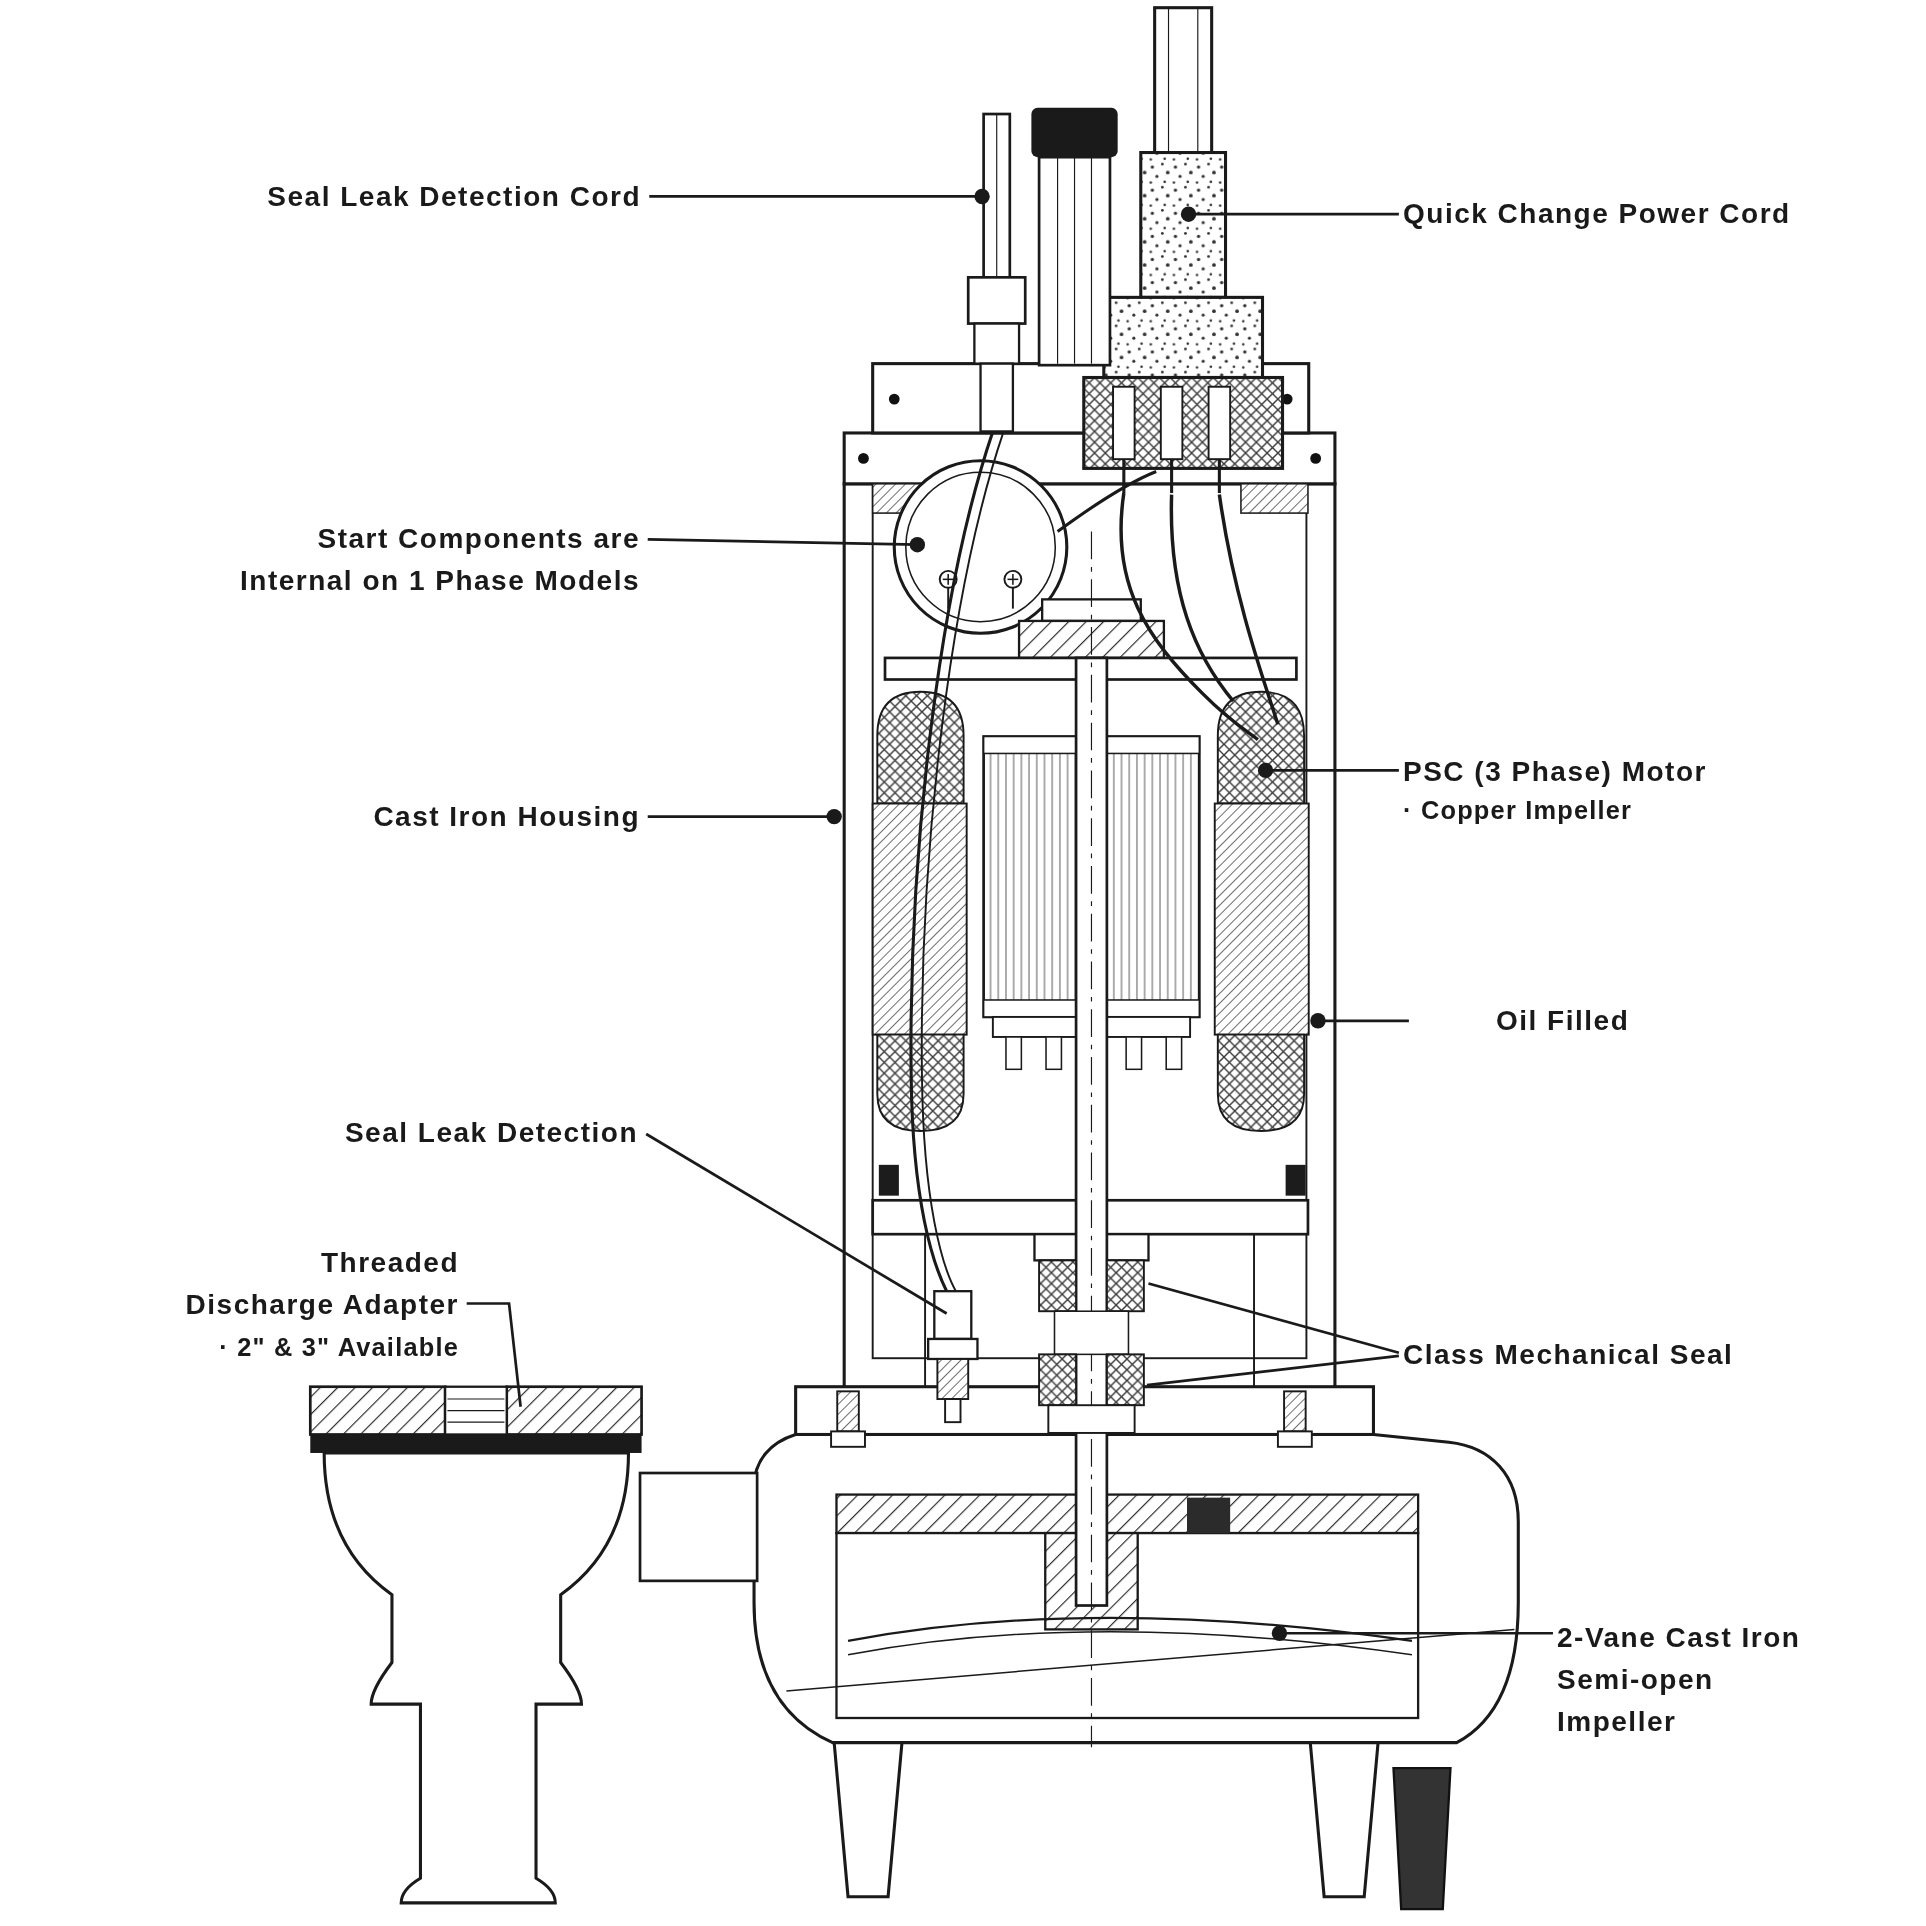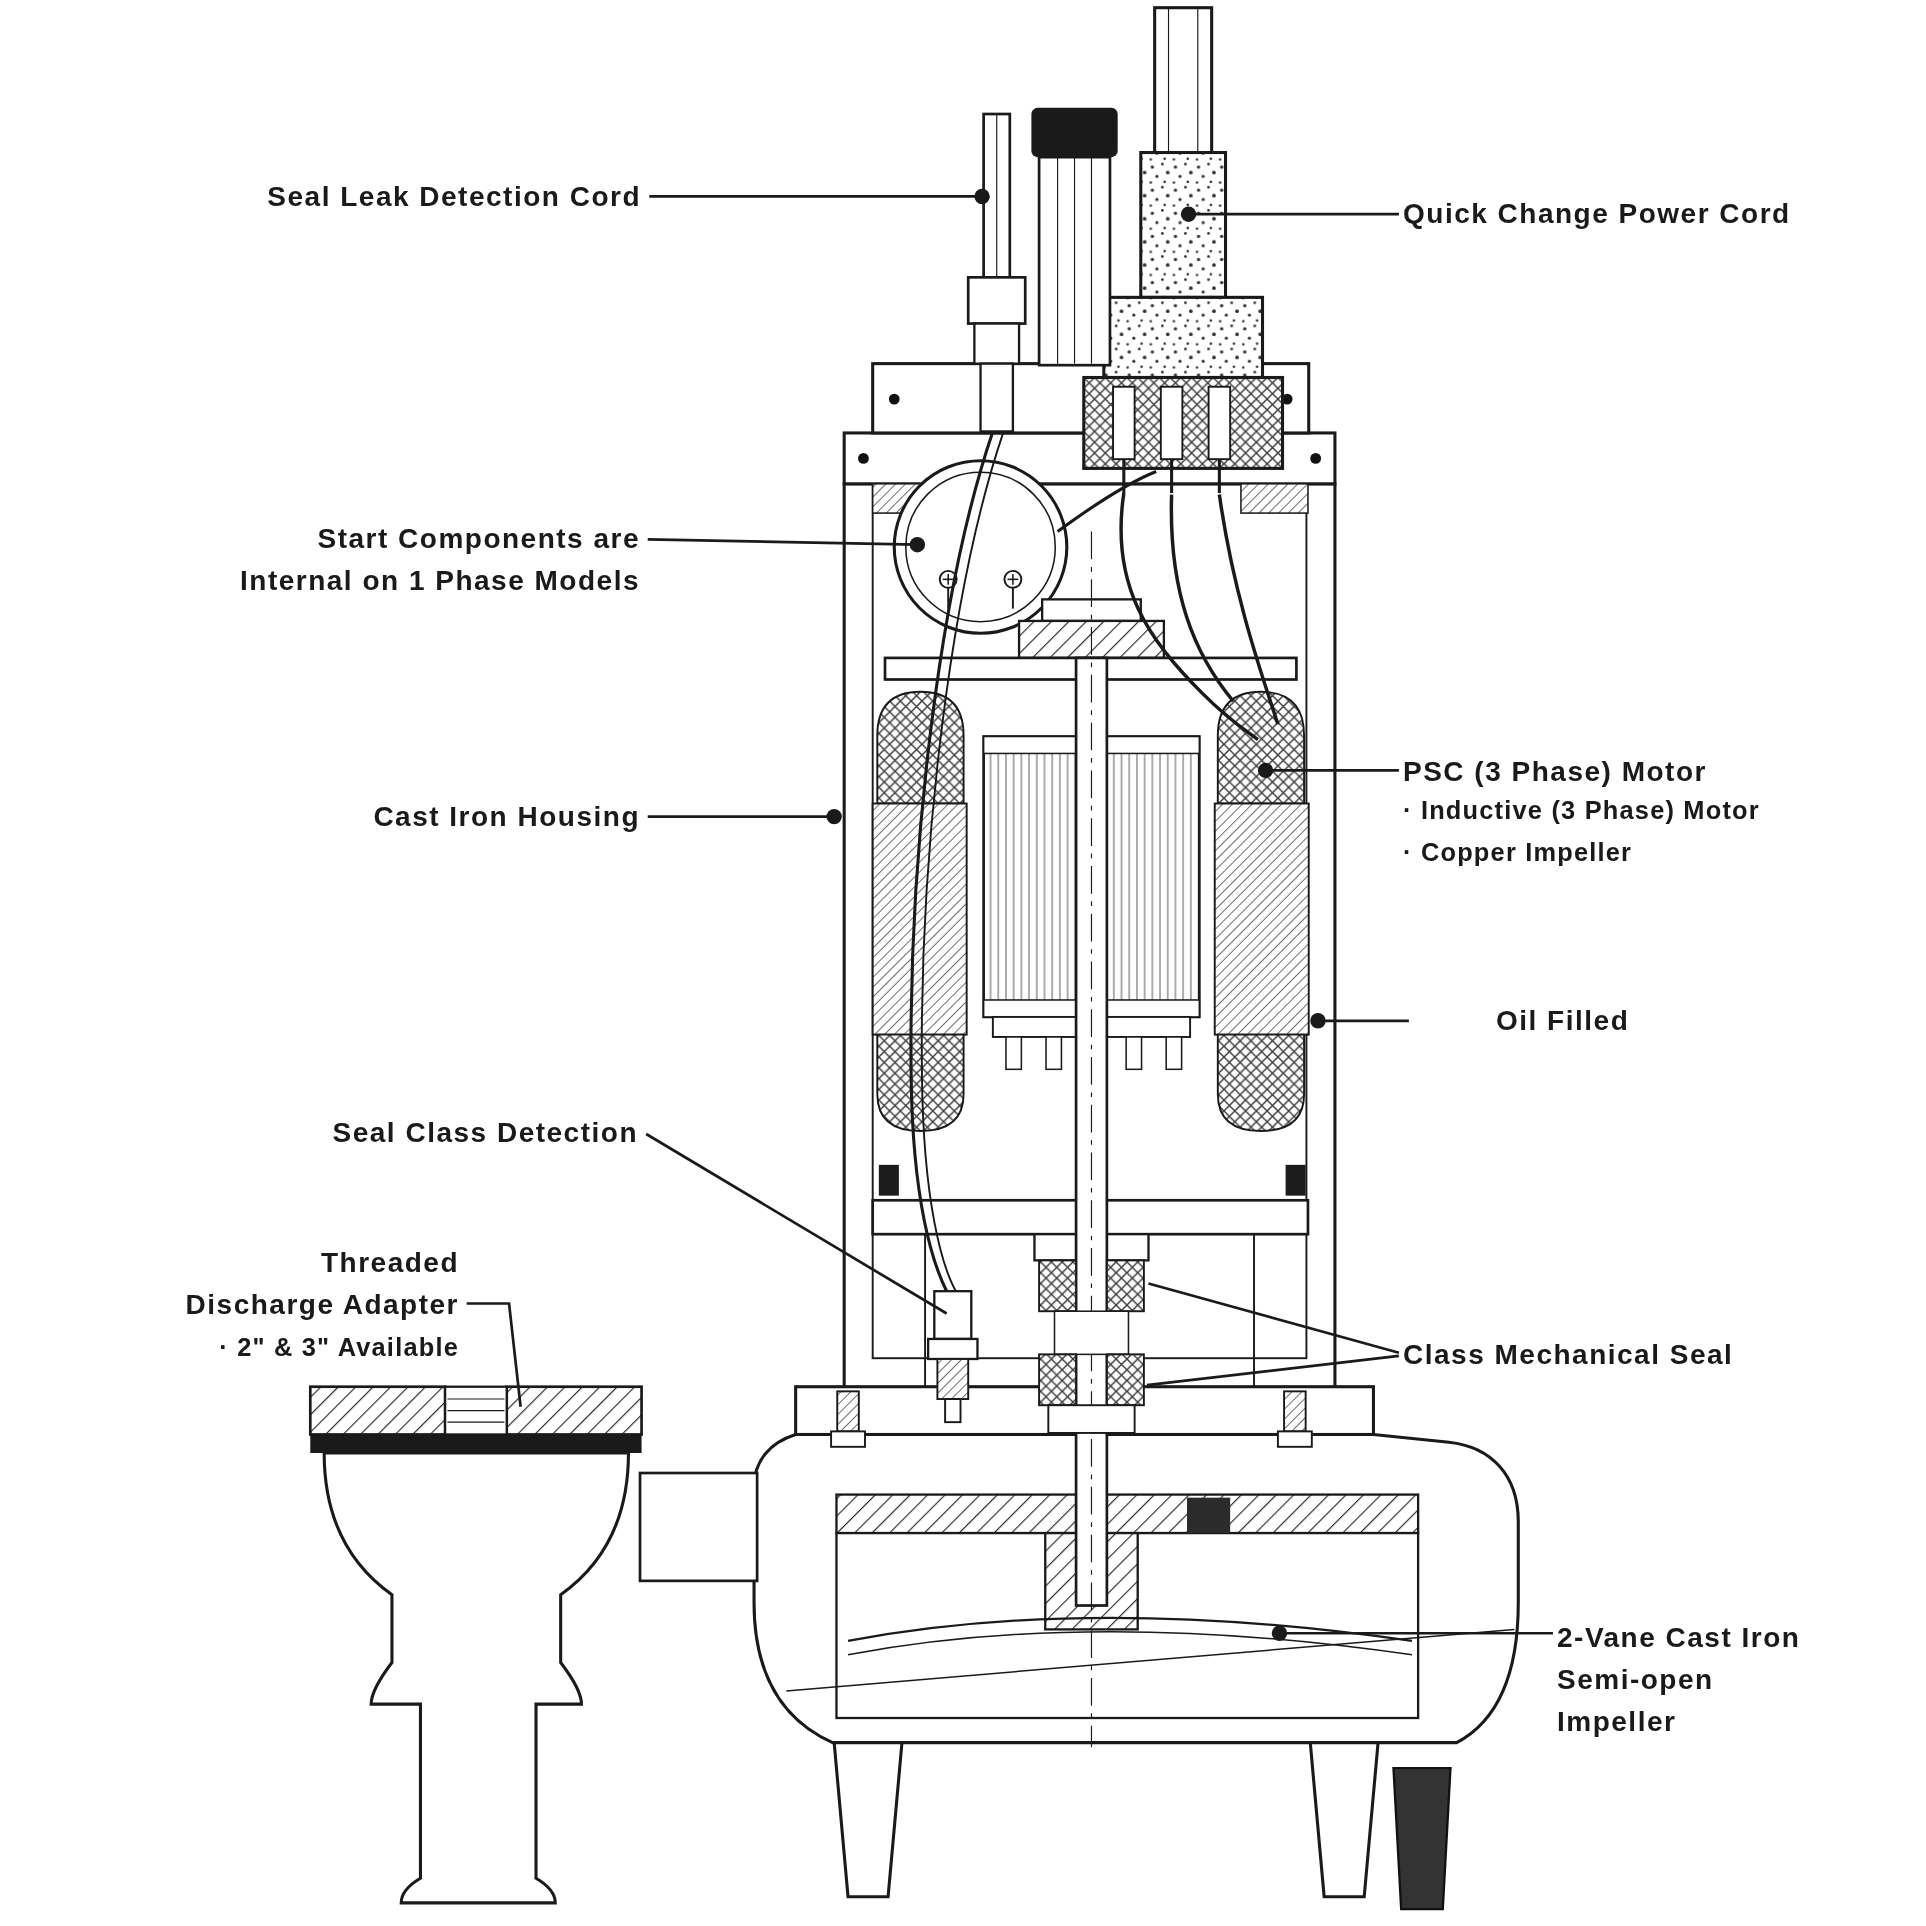--- a/index.html
+++ b/index.html
@@ -253,27 +253,26 @@
 
   <div class="label right" style="right:1302px;top:518px">
     <div class="ln">Start Components are</div>
     <div class="ln">Internal on 1 Phase Models</div>
   </div>
 
   <div class="label right" style="right:1302px;top:803px">Cast Iron Housing</div>
 
   <div class="label" style="left:1387px;top:755px">
     <div class="title-ln">PSC (3 Phase) Motor</div>
-    <div class="bullet">· Inductive (3 Phase) Motor</div>
     <div class="bullet">· Copper Impeller</div>
   </div>
 
   <div class="label" style="left:1480px;top:1007px">Oil Filled</div>
 
-  <div class="label right" style="right:1304px;top:1119px">Seal Class Detection</div>
+  <div class="label right" style="right:1304px;top:1119px">Seal Leak Detection</div>
 
   <div class="label right" style="right:1483px;top:1242px">
     <div class="ln">Threaded</div>
     <div class="ln">Discharge Adapter</div>
     <div class="bullet">· 2" &amp; 3" Available</div>
   </div>
 
   <div class="label" style="left:1387px;top:1341px">Class Mechanical Seal</div>
 
   <div class="label" style="left:1541px;top:1617px">

